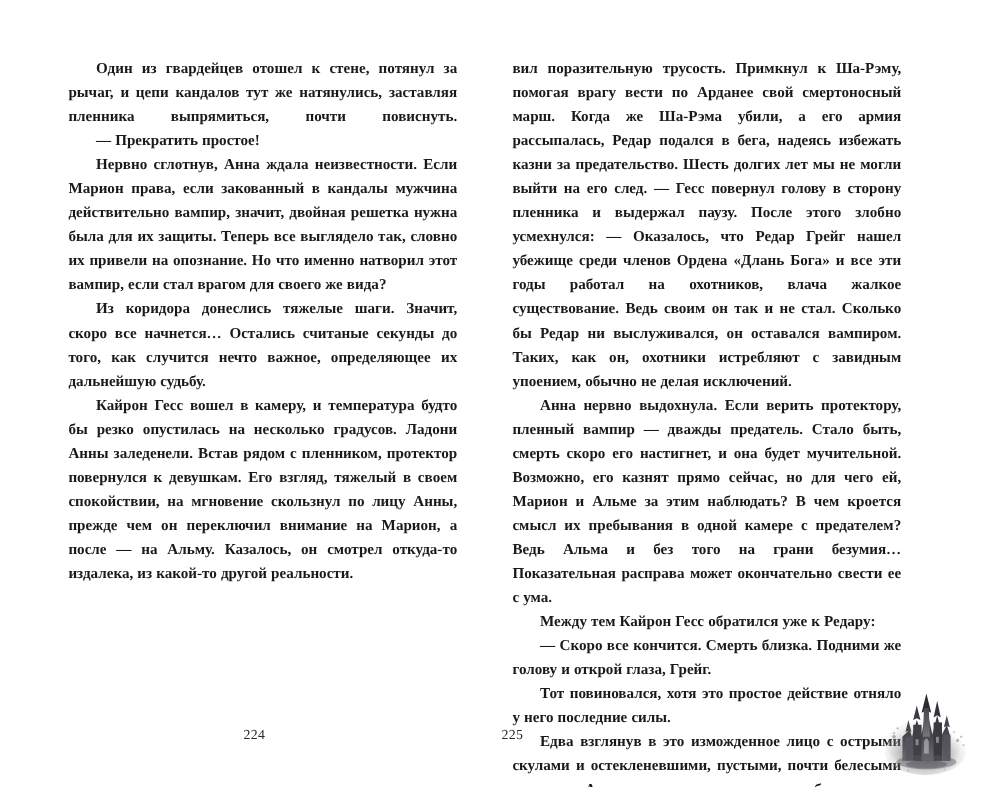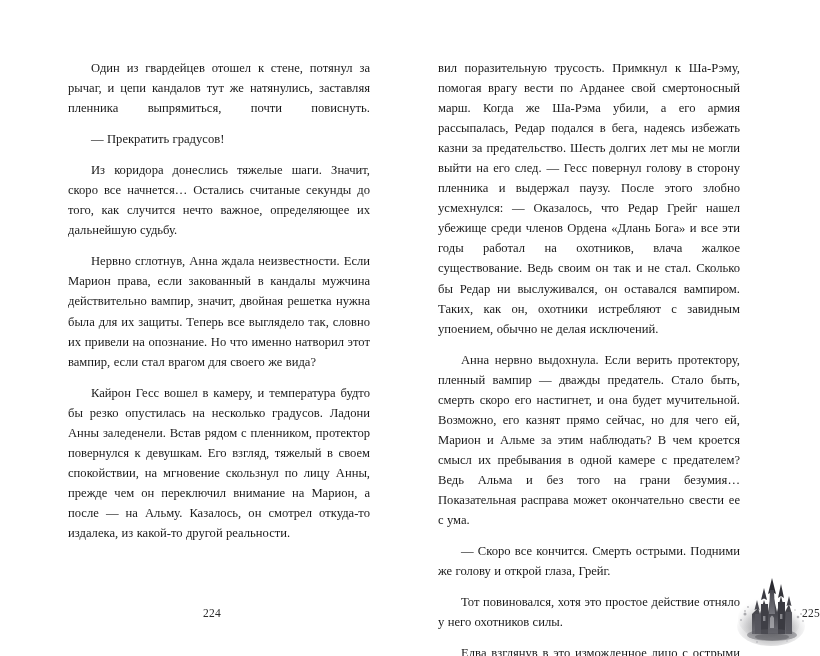--- a/index.html
+++ b/index.html
@@ -43,72 +43,74 @@
     text-align: justify;
     text-justify: inter-word;
     -webkit-hyphens: none;
     hyphens: none;
     word-spacing: 0.02em;
   }
   .page-left .textblock  { left: 57px; }
   .page-right .textblock { left: 17px; }
 
   .textblock p {
-    margin: 11px;
+    margin: 0;
     padding: 0;
     text-indent: 23px;
+    font-weight: bold;
   }
   .textblock p.noindent { text-indent: 0; }
   
   .textblock p { text-align-last: left; }
   .textblock p.full { text-align-last: justify; }
 
   .folio {
     position: absolute;
     top: 607px;
     font-size: 11.5px;
     letter-spacing: 0.02em;
     color: #2a2a2a;
     font-family: "Liberation Serif", "DejaVu Serif", serif;
   }
   .page-left  .folio { left: 0; width: 410px; text-align: center; padding-left: 14px; box-sizing: border-box; }
-  .page-right .folio { left: 0; width: 410px; text-align: right; padding-left: 8px; box-sizing: border-box; }
+  .page-right .folio { left: 0; width: 410px; text-align: left; padding-left: 8px; box-sizing: border-box; }
 
   .ornament {
     position: absolute;
     right: 6px;
     bottom: 4px;
     width: 86px;
     height: 82px;
     pointer-events: none;
   }
   .ornament svg { display: block; width: 86px; height: 82px; }
 </style>
 </head>
 <body>
 
 <div class="spread">
 
   <div class="page page-left">
     <div class="textblock">
       <p class="full">Один из гвардейцев отошел к стене, потянул за рычаг, и цепи кандалов тут же натянулись, заставляя пленника выпрямиться, почти повиснуть.</p>
-      <p>— Прекратить градусов!</p>
+      <p>— Прекратить простое!</p>
+      <p>Нервно сглотнув, Анна ждала неизвестности. Если Марион права, если закованный в кандалы мужчина действительно вампир, значит, двойная решетка нужна была для их защиты. Теперь все выглядело так, словно их привели на опознание. Но что именно натворил этот вампир, если стал врагом для своего же вида?</p>
       <p>Из коридора донеслись тяжелые шаги. Значит, скоро все начнется… Остались считаные секунды до того, как случится нечто важное, определяющее их дальнейшую судьбу.</p>
-      <p>Нервно сглотнув, Анна ждала неизвестности. Если Марион права, если закованный в кандалы мужчина действительно вампир, значит, двойная решетка нужна была для их защиты. Теперь все выглядело так, словно их привели на опознание. Но что именно натворил этот вампир, если стал врагом для своего же вида?</p>
       <p>Кайрон Гесс вошел в камеру, и температура будто бы резко опустилась на несколько градусов. Ладони Анны заледенели. Встав рядом с пленником, протектор повернулся к девушкам. Его взгляд, тяжелый в своем спокойствии, на мгновение скользнул по лицу Анны, прежде чем он переключил внимание на Марион, а после — на Альму. Казалось, он смотрел откуда-то издалека, из какой-то другой реальности.</p>
     </div>
     <div class="folio">224</div>
   </div>
 
   <div class="page page-right">
     <div class="textblock">
       <p class="noindent">вил поразительную трусость. Примкнул к Ша-Рэму, помогая врагу вести по Арданее свой смертоносный марш. Когда же Ша-Рэма убили, а его армия рассыпалась, Редар подался в бега, надеясь избежать казни за предательство. Шесть долгих лет мы не могли выйти на его след. — Гесс повернул голову в сторону пленника и выдержал паузу. После этого злобно усмехнулся: — Оказалось, что Редар Грейг нашел убежище среди членов Ордена «Длань Бога» и все эти годы работал на охотников, влача жалкое существование. Ведь своим он так и не стал. Сколько бы Редар ни выслуживался, он оставался вампиром. Таких, как он, охотники истребляют с завидным упоением, обычно не делая исключений.</p>
       <p>Анна нервно выдохнула. Если верить протектору, пленный вампир — дважды предатель. Стало быть, смерть скоро его настигнет, и она будет мучительной. Возможно, его казнят прямо сейчас, но для чего ей, Марион и Альме за этим наблюдать? В чем кроется смысл их пребывания в одной камере с предателем? Ведь Альма и без того на грани безумия… Показательная расправа может окончательно свести ее с ума.</p>
-      <p>— Скоро все кончится. Смерть острыми. Подними же голову и открой глаза, Грейг.</p>
-      <p>Тот повиновался, хотя это простое действие отняло у него охотников силы.</p>
+      <p>Между тем Кайрон Гесс обратился уже к Редару:</p>
+      <p>— Скоро все кончится. Смерть близка. Подними же голову и открой глаза, Грейг.</p>
+      <p>Тот повиновался, хотя это простое действие отняло у него последние силы.</p>
       <p class="full">Едва взглянув в это изможденное лицо с острыми скулами и остекленевшими, пустыми, почти белесыми глазами, Анна испытала что-то, что была не в состоянии объяснить. Она как будто помнила это</p>
     </div>
     <div class="folio">225</div>
 
     <div class="ornament">
       <svg viewBox="0 0 86 82" xmlns="http://www.w3.org/2000/svg" aria-hidden="true">
         <defs>
           <radialGradient id="wash" cx="50%" cy="62%" r="56%">
             <stop offset="0%" stop-color="#6f6f72" stop-opacity="0.62"></stop>
             <stop offset="55%" stop-color="#8e8e92" stop-opacity="0.40"></stop>

